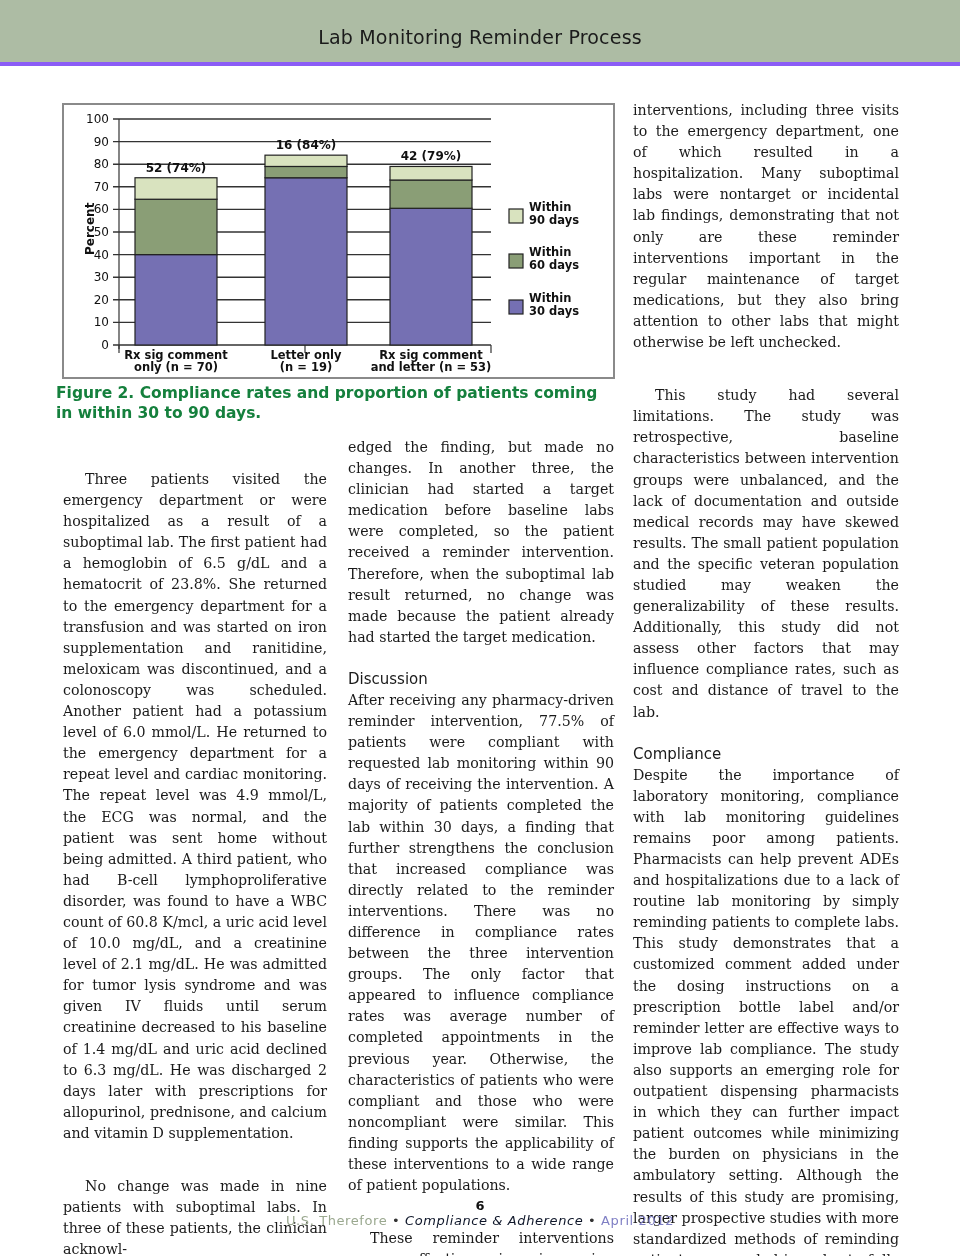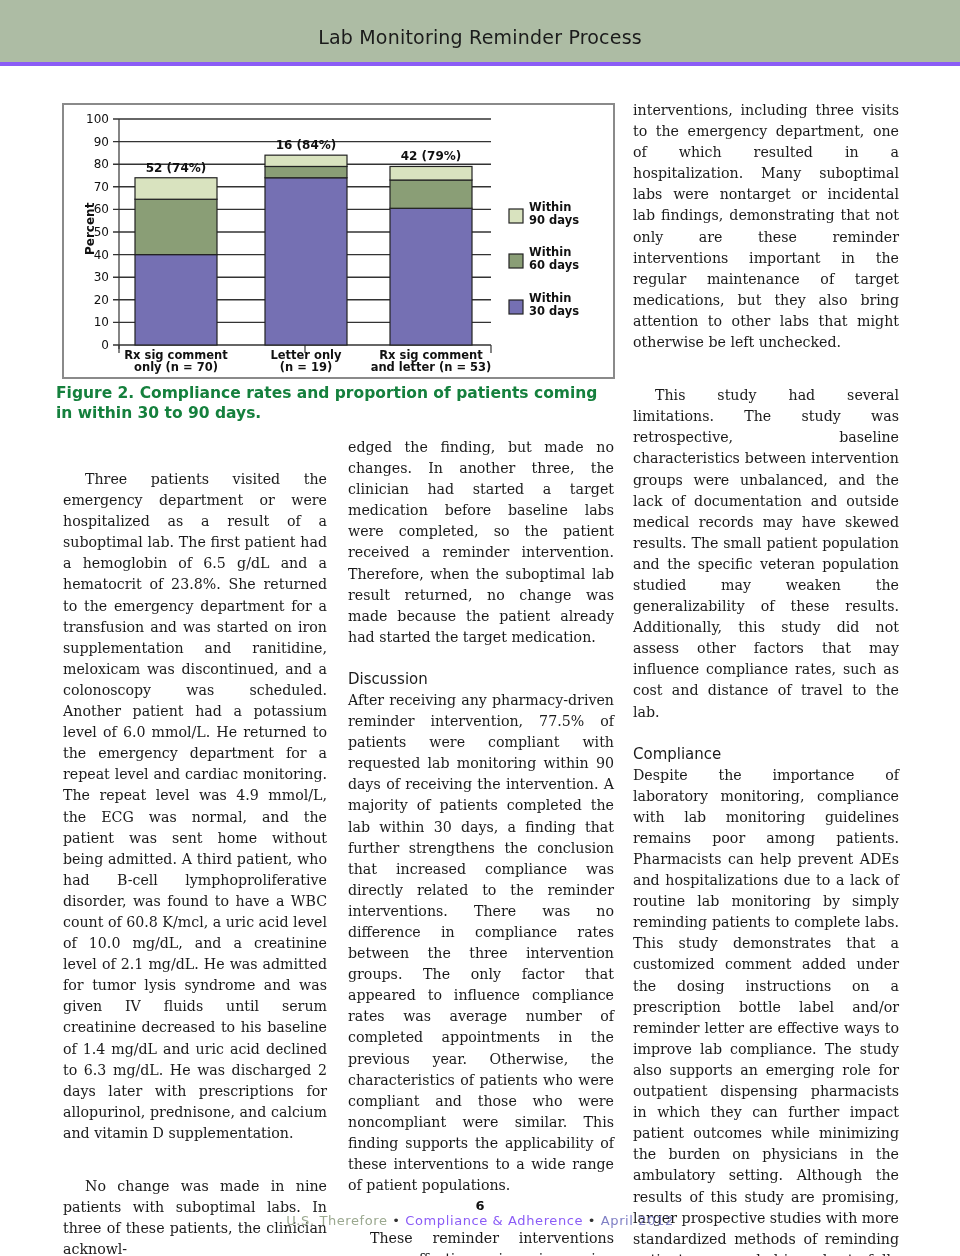--- a/index.html
+++ b/index.html
@@ -14,21 +14,21 @@
   .col p.indent{text-indent:22px;margin-top:32px;}
   .col h3{margin:0;font-family:"DejaVu Sans",sans-serif;font-size:15px;font-weight:normal;line-height:21px;}
   .col .gap{height:21px;}
   .col1{left:63px;top:437px;width:264px;}
   .col2{left:348px;top:437px;width:266px;}
   .col3{left:633px;top:100px;width:266px;}
   .footer{position:absolute;left:0;right:0;top:1198px;text-align:center;}
   .pagenum{font-family:"DejaVu Sans",sans-serif;font-weight:bold;font-size:13px;color:#111;}
   .footline{font-family:"DejaVu Sans",sans-serif;font-size:13px;letter-spacing:0.6px;margin-top:0px;}
   .f1{color:#9aa88f;}
-  .f2{color:#8b5cf6;}
+  .f2{color:#0f172a;font-style:italic;}
   .f3{color:#7f7fc4;text-align:right;}
   .fsep{color:#333;}
 </style>
 </head>
 <body>
 
 <div class="header">
   <div class="title">Lab Monitoring Reminder Process</div>
 </div>
 

